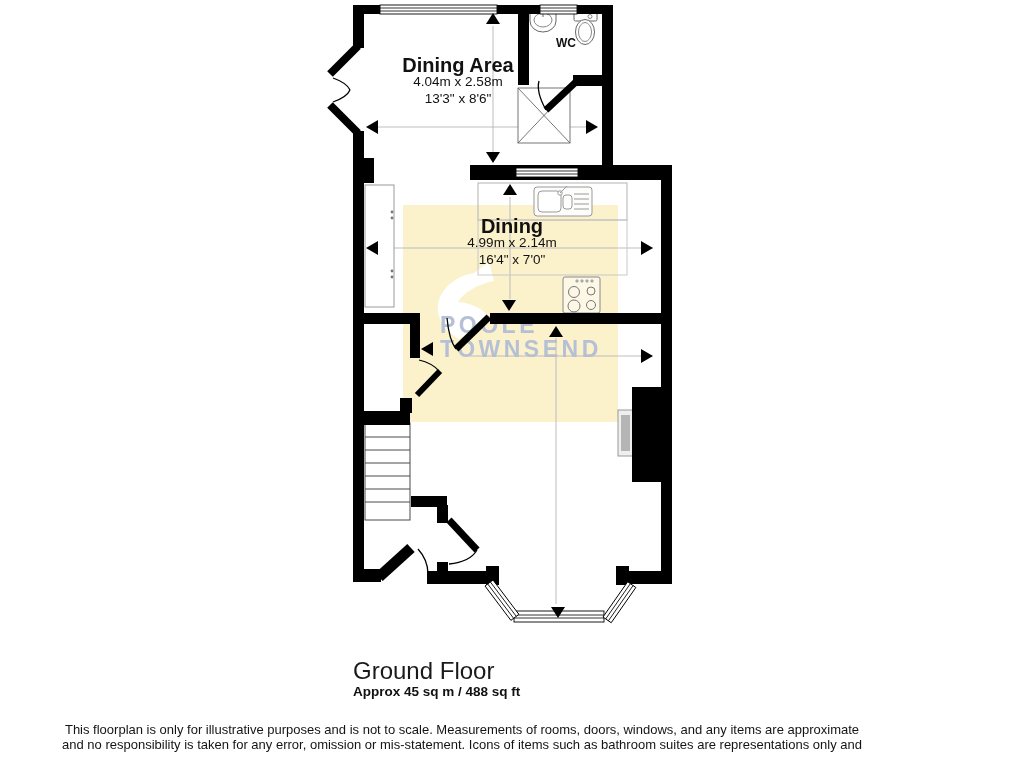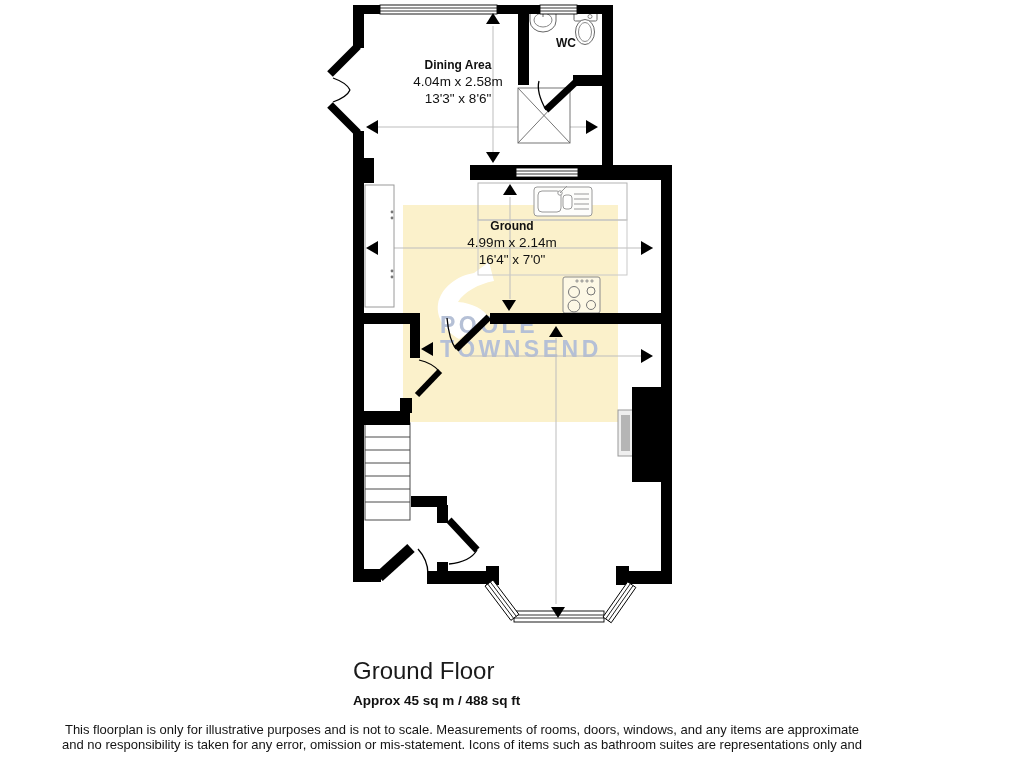--- a/index.html
+++ b/index.html
@@ -1,24 +1,24 @@
 <!DOCTYPE html>
 <html><head>
 <meta charset="utf-8">
 <style>
   html,body{margin:0;padding:0;background:#fff;}
   #stage{position:relative;width:1024px;height:768px;background:#fff;overflow:hidden;
          font-family:"Liberation Sans", sans-serif;}
   #plan-svg{position:absolute;left:0;top:0;}
   .room-label{position:absolute;transform:translateX(-50%);text-align:center;color:#111;white-space:nowrap;}
-  .room-title{font-size:12px;font-weight:bold;line-height:17px;}
+  .room-title{font-size:20px;font-weight:bold;line-height:17px;}
   .room-dim{font-size:13.5px;line-height:16.5px;}
   .wc-label{position:absolute;transform:translateX(-50%);font-size:12px;font-weight:bold;color:#111;}
   .floor-title{position:absolute;left:353px;top:657px;font-size:24px;color:#1a1a1a;}
-  .floor-area{position:absolute;left:353px;top:684px;font-size:13.5px;font-weight:bold;color:#111;margin-top:9px;}
+  .floor-area{position:absolute;left:353px;top:684px;font-size:13.5px;font-weight:bold;color:#111;}
   .disclaimer{position:absolute;left:0;top:722px;width:924px;text-align:center;
               font-size:13px;line-height:15.2px;color:#141414;}
 </style>
 </head>
 <body>
 
 <div id="stage">
 
 <svg id="plan-svg" width="1024" height="768" viewBox="0 0 1024 768">
 
@@ -210,21 +210,21 @@
 
 <div class="room-label" style="left:458px;top:57px;">
   <div class="room-title">Dining Area</div>
   <div class="room-dim">4.04m x 2.58m</div>
   <div class="room-dim">13'3" x 8'6"</div>
 </div>
 
 <div class="wc-label" style="left:566px;top:36px;">WC</div>
 
 <div class="room-label" style="left:512px;top:218px;">
-  <div class="room-title">Ground</div>
+  <div class="room-title">Dining</div>
   <div class="room-dim">4.99m x 2.14m</div>
   <div class="room-dim">16'4" x 7'0"</div>
 </div>
 
 
 <div class="floor-title">Ground Floor</div>
 <div class="floor-area">Approx 45 sq m / 488 sq ft</div>
 <div class="disclaimer">
   <div>This floorplan is only for illustrative purposes and is not to scale. Measurements of rooms, doors, windows, and any items are approximate</div>
   <div>and no responsibility is taken for any error, omission or mis-statement. Icons of items such as bathroom suites are representations only and</div>

